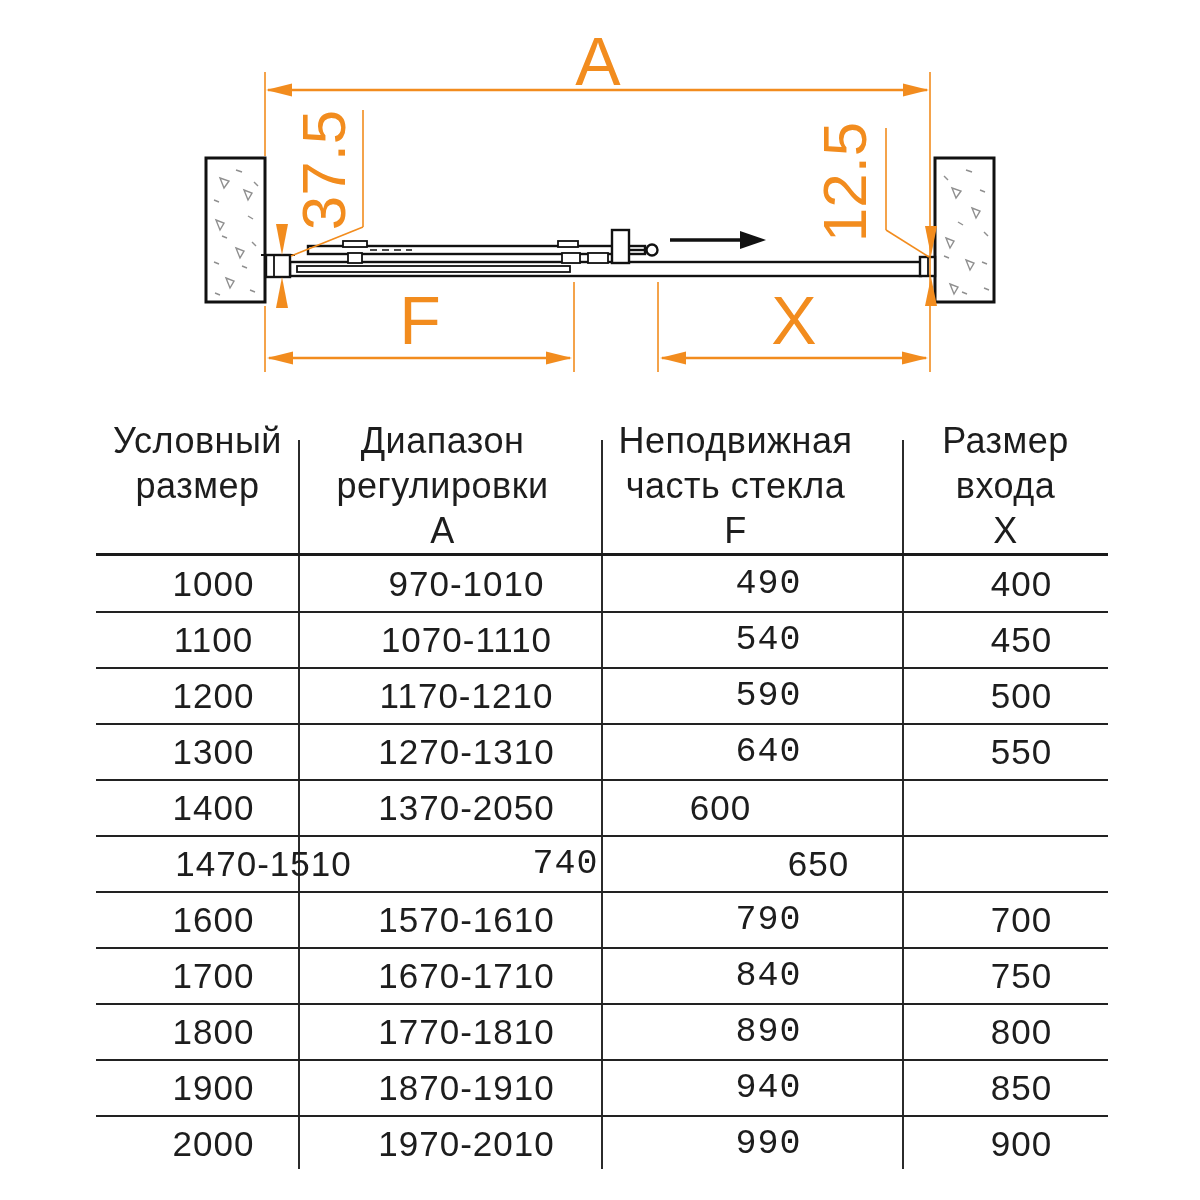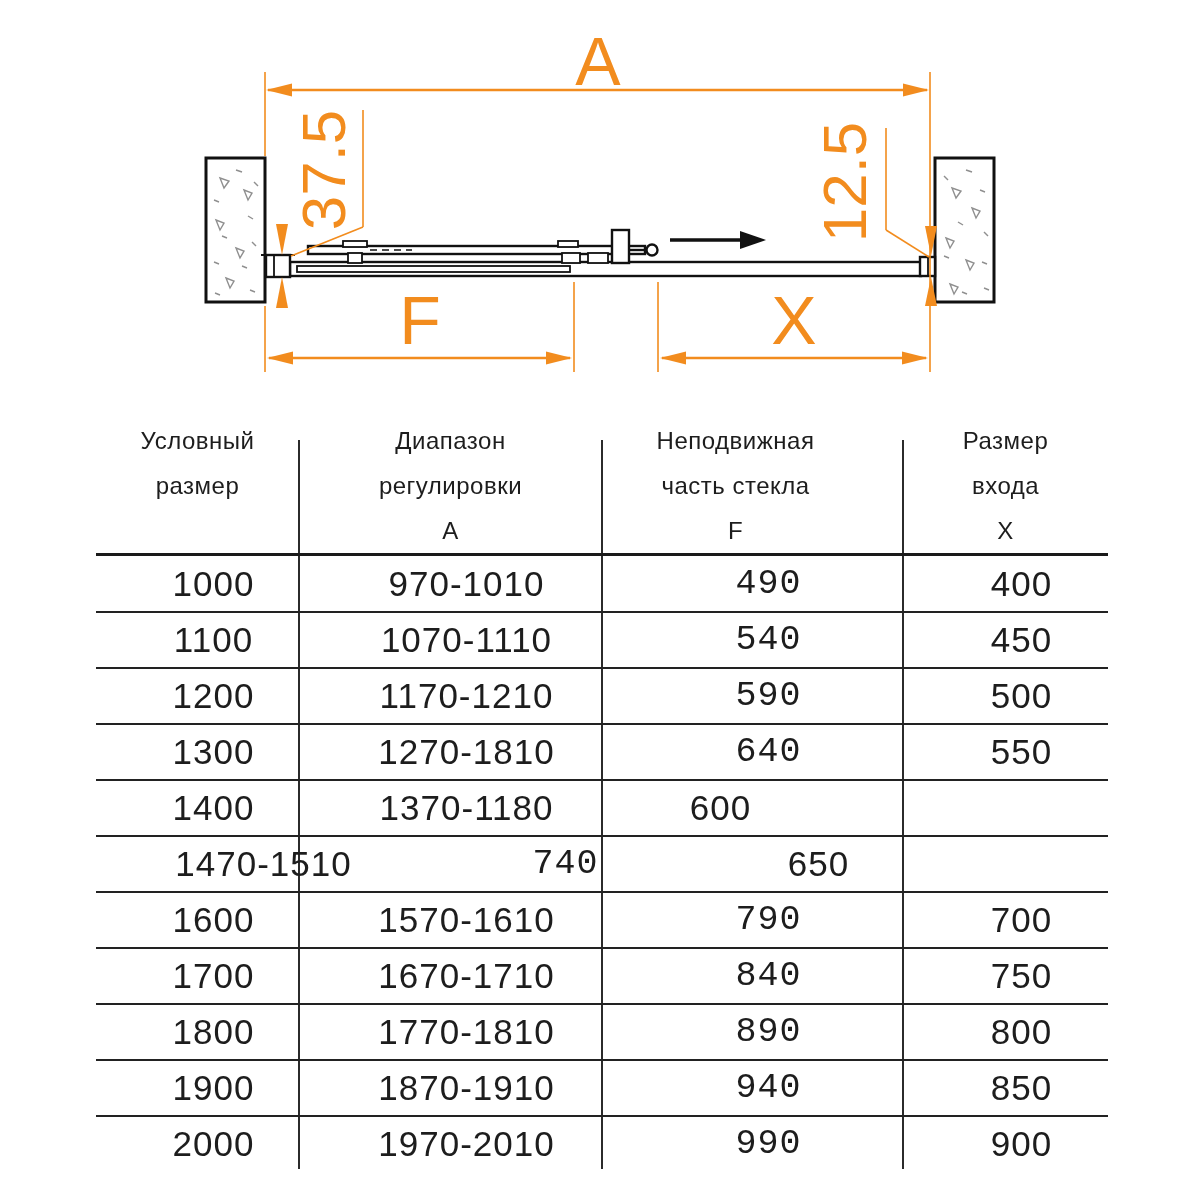--- a/index.html
+++ b/index.html
@@ -18,21 +18,21 @@
   .dim-line { stroke:#F28C1E; stroke-width:2.4; fill:none; }
   .dim-head { fill:#F28C1E; stroke:none; }
   text.dim { fill:#F28C1E; font-family:"Liberation Sans", sans-serif; font-weight:400; }
   .dim-big { font-size:68px; }
   .dim-mid { font-size:62px; }
   
   .table-wrap { position:absolute; left:96px; top:418px; width:1012px; height:760px; }
   .vline { position:absolute; top:22px; width:2px; height:729px; background:#2b2b2b; }
   .hline { position:absolute; left:0; width:1012px; height:2px; background:#222222; }
   .hline.head { height:3px; background:#1a1a1a; }
-  .hdr { position:absolute; top:0; text-align:center; font-size:24px; font-weight:300;
+  .hdr { position:absolute; top:0; text-align:center; font-size:36px; font-weight:300;
          letter-spacing:0.5px; color:#1d1d1d; }
   .hdr div { line-height:45px; }
   .rows { position:absolute; left:16px; top:138px; }
   .tr { display:flex; height:56px; }
   .td { font-size:35px; font-weight:300; letter-spacing:1px; text-align:center;
         line-height:56px; color:#1d1d1d; }
   .c1 { width:203px; } .c2 { width:303px; } .c3 { width:301px;font-family:Liberation Mono, monospace; } .c4 { width:205px; }
 </style>
 </head>
 <body>
@@ -179,21 +179,21 @@
     <div class="hline" style="top:473px;"></div>
     <div class="hline" style="top:529px;"></div>
     <div class="hline" style="top:585px;"></div>
     <div class="hline" style="top:641px;"></div>
     <div class="hline" style="top:697px;"></div>
 
     <div class="hdr" style="left:0; width:203px;">
       <div>Условный</div>
       <div>размер</div>
     </div>
-    <div class="hdr" style="left:203px; width:303px;">
+    <div class="hdr" style="left:195px; width:303px;">
       <div>Диапазон</div>
       <div>регулировки</div>
       <div>А</div>
     </div>
     <div class="hdr" style="left:506px; width:267px;">
       <div>Неподвижная</div>
       <div>часть стекла</div>
       <div>F</div>
     </div>
     <div class="hdr" style="left:807px; width:205px;">
@@ -216,27 +216,27 @@
         <div class="td c4">450</div>
       </div>
       <div class="tr">
         <div class="td c1">1200</div>
         <div class="td c2">1170-1210</div>
         <div class="td c3">590</div>
         <div class="td c4">500</div>
       </div>
       <div class="tr">
         <div class="td c1">1300</div>
-        <div class="td c2">1270-1810</div>
+        <div class="td c2">1270-1310</div>
         <div class="td c3">640</div>
         <div class="td c4">550</div>
       </div>
       <div class="tr">
         <div class="td c1">1400</div>
-        <div class="td c2">1370-1180</div>
+        <div class="td c2">1370-2050</div>
         <div class="td c4">600</div>
       </div>
       <div class="tr">
         <div class="td c2">1470-1510</div>
         <div class="td c3">740</div>
         <div class="td c4">650</div>
       </div>
       <div class="tr">
         <div class="td c1">1600</div>
         <div class="td c2">1570-1610</div>

